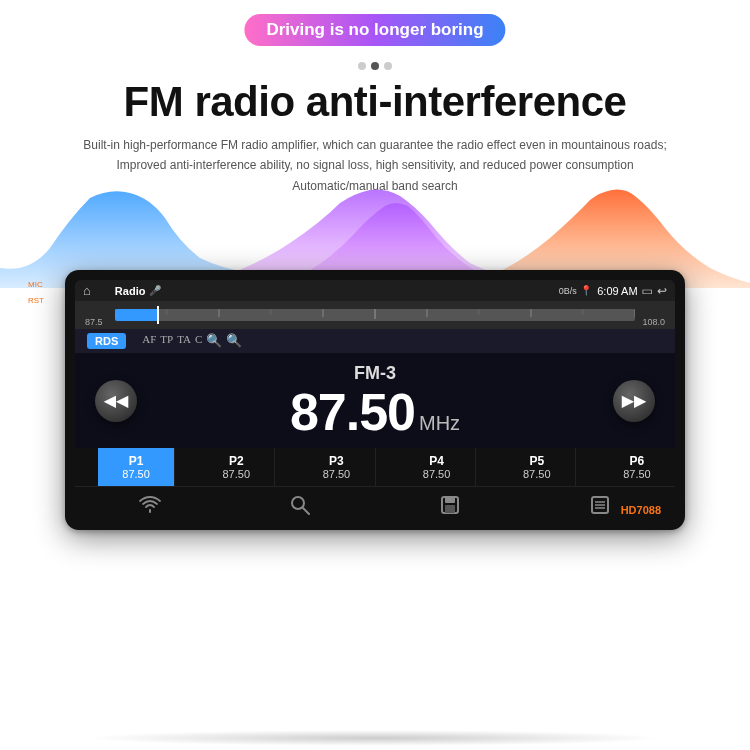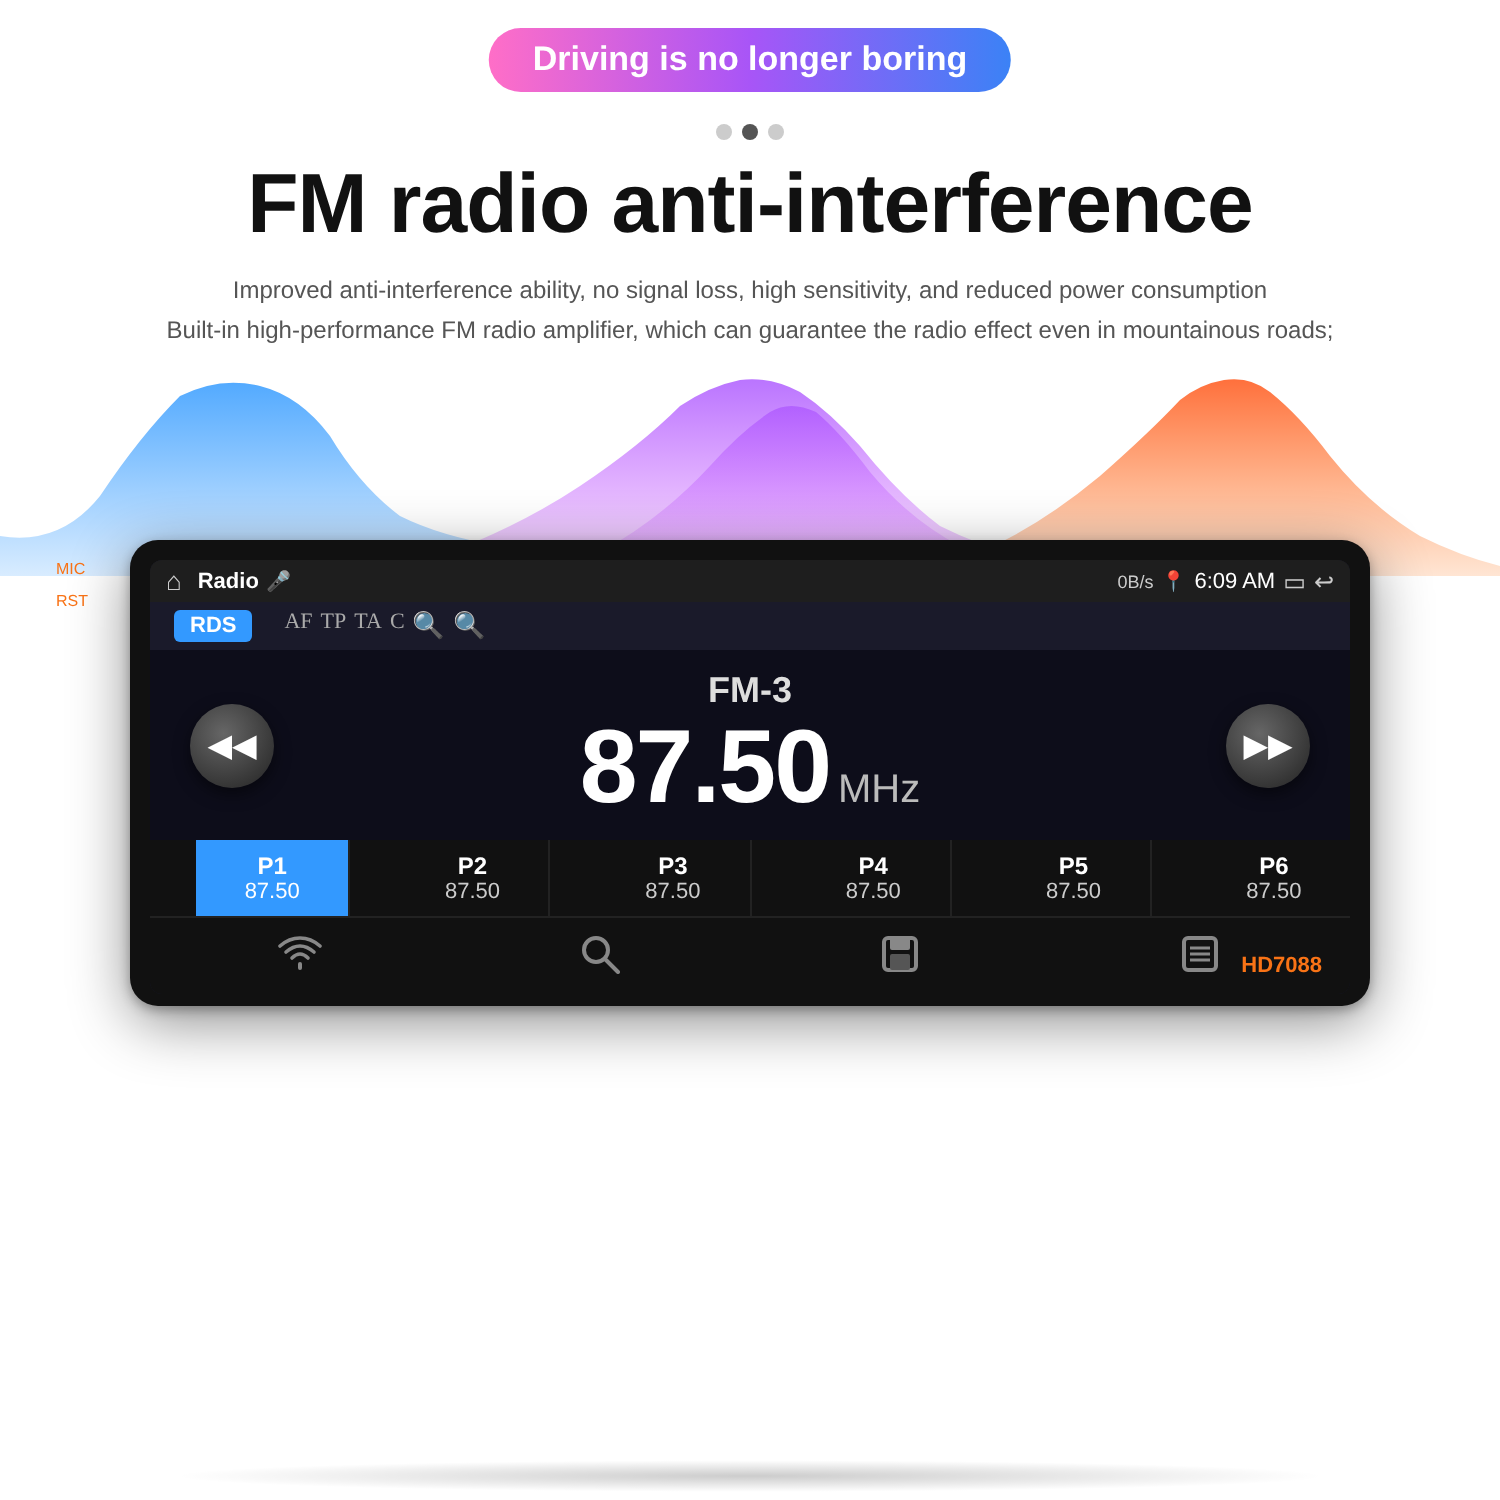--- a/index.html
+++ b/index.html
@@ -103,21 +103,21 @@
       align-items: center;
       padding: 3px 8px;
       font-size: 10px;
       color: #ccc;
       gap: 4px;
     }
     .status-bar .app-name {
       color: #fff;
       font-weight: bold;
       font-size: 11px;
-      margin-left: 4px;
+      margin-left: 20px;
     }
     .status-bar .spacer { flex: 1; }
     .status-bar .time { font-size: 11px; color: #fff; }
 
     
     .tuner-scale {
       background: #2a2a2a;
       height: 28px;
       position: relative;
       display: flex;
@@ -317,22 +317,23 @@
 
 <div class="dots">
   <div class="dot"></div>
   <div class="dot active"></div>
   <div class="dot"></div>
 </div>
 
 <div class="main-heading">FM radio anti-interference</div>
 
 <div class="subtitle">
+  <div>Built-in high-performance FM radio amplifier, which can guarantee the radio effect even in mountainous roads;</div>
   <div>Improved anti-interference ability, no signal loss, high sensitivity, and reduced power consumption</div>
-  <div>Built-in high-performance FM radio amplifier, which can guarantee the radio effect even in mountainous roads;</div>
+  <div>Automatic/manual band search</div>
 </div>
 
 <div class="waveform-area">
   <svg class="waveform-svg" viewBox="0 0 750 100" preserveAspectRatio="none" xmlns="http://www.w3.org/2000/svg">
 
     <defs>
       <linearGradient id="blueGrad" x1="0" y1="0" x2="0" y2="1">
         <stop offset="0%" stop-color="#1e90ff" stop-opacity="0.9"></stop>
         <stop offset="100%" stop-color="#1e90ff" stop-opacity="0.2"></stop>
       </linearGradient>
@@ -367,20 +368,41 @@
       <span class="app-name">Radio</span>
       <span style="font-size:10px;">🎤</span>
       <span class="spacer"></span>
       <span style="font-size:9px;padding-left:28px;">0B/s</span>
       <span style="font-size:10px;">📍</span>
       <span class="time">6:09 AM</span>
       <span style="font-size:12px;">▭</span>
       <span style="font-size:12px;">↩</span>
     </div>
 
+    <div class="tuner-scale">
+      <span class="tuner-label-left">87.5</span>
+      <div class="tuner-bar">
+        <div class="tuner-indicator"></div>
+
+        <svg width="100%" height="12" style="position:absolute;top:0;left:0;">
+          <line x1="0%" y1="0" x2="0%" y2="8" stroke="#888" stroke-width="1"></line>
+          <line x1="10%" y1="0" x2="10%" y2="6" stroke="#666" stroke-width="1"></line>
+          <line x1="20%" y1="0" x2="20%" y2="8" stroke="#888" stroke-width="1"></line>
+          <line x1="30%" y1="0" x2="30%" y2="6" stroke="#666" stroke-width="1"></line>
+          <line x1="40%" y1="0" x2="40%" y2="8" stroke="#888" stroke-width="1"></line>
+          <line x1="50%" y1="0" x2="50%" y2="10" stroke="#999" stroke-width="1"></line>
+          <line x1="60%" y1="0" x2="60%" y2="8" stroke="#888" stroke-width="1"></line>
+          <line x1="70%" y1="0" x2="70%" y2="6" stroke="#666" stroke-width="1"></line>
+          <line x1="80%" y1="0" x2="80%" y2="8" stroke="#888" stroke-width="1"></line>
+          <line x1="90%" y1="0" x2="90%" y2="6" stroke="#666" stroke-width="1"></line>
+          <line x1="100%" y1="0" x2="100%" y2="8" stroke="#888" stroke-width="1"></line>
+        </svg>
+      </div>
+      <span class="tuner-label-right">108.0</span>
+    </div>
 
     <div class="rds-row">
       <span class="rds-badge">RDS</span>
       <div class="rds-options">
         <span>AF</span>
         <span>TP</span>
         <span>TA</span>
         <span>C</span>
         <span style="font-size:13px;">🔍</span>
         <span style="font-size:13px;">🔍</span>

